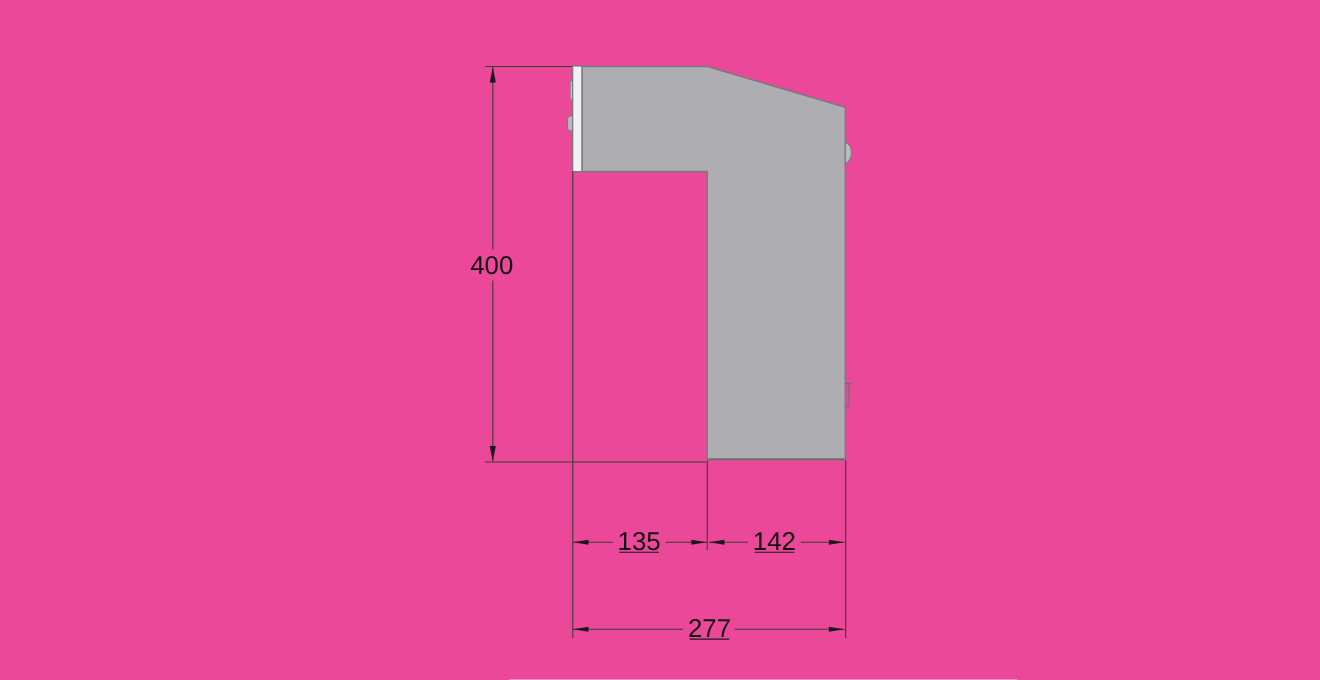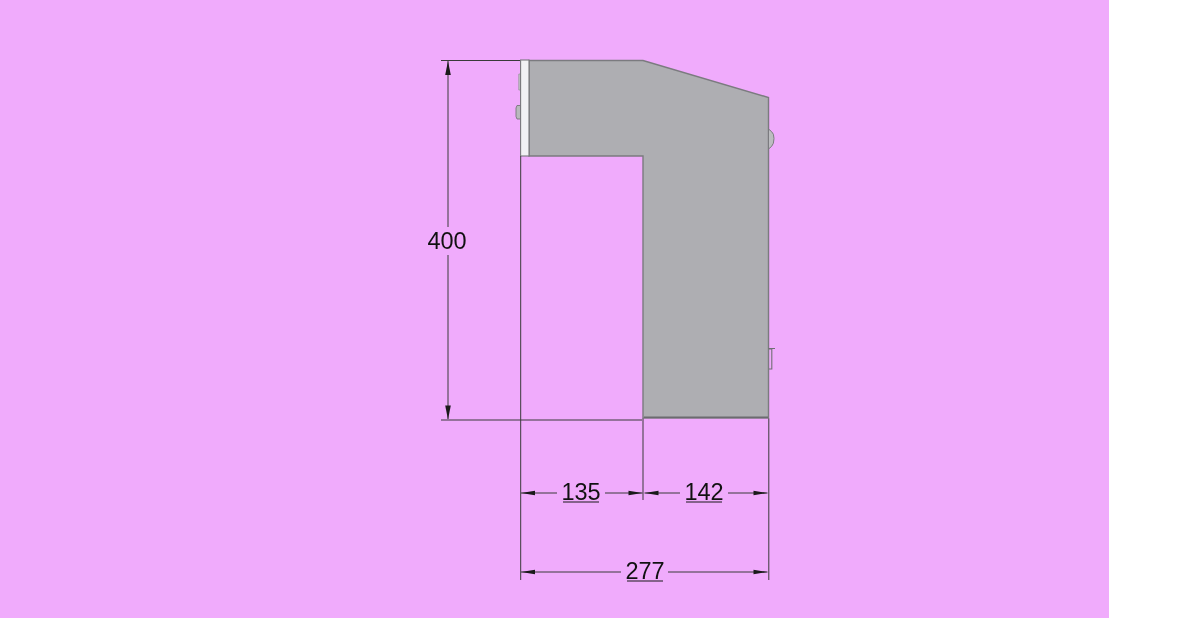--- a/index.html
+++ b/index.html
@@ -1,16 +1,16 @@
 <!DOCTYPE html>
 <html><head>
 <meta charset="utf-8">
 <style>
   html,body{margin:0;padding:0;background:#ffffff;}
-  .canvas{position:relative;width:1109px;height:618px;background:#f0abfc;overflow:hidden;}
+  .canvas{position:relative;width:1200px;height:618px;background:#ec4899;overflow:hidden;}
   text{font-family:"Liberation Sans", sans-serif;fill:#111111;}
 </style>
 </head>
 <body>
 <div class="canvas">
 <svg width="1200" height="618" viewBox="0 0 1200 618" xmlns="http://www.w3.org/2000/svg">
 
   <polygon points="529,60.5 643,60.5 768.5,97.5 768.5,418 643,418 643,156 529,156" fill="#aeaeb2" stroke="#7b7b7f" stroke-width="1.4"></polygon>
 
   <line x1="644" y1="417.3" x2="768" y2="417.3" stroke="#6b6b6f" stroke-width="1.6"></line>

